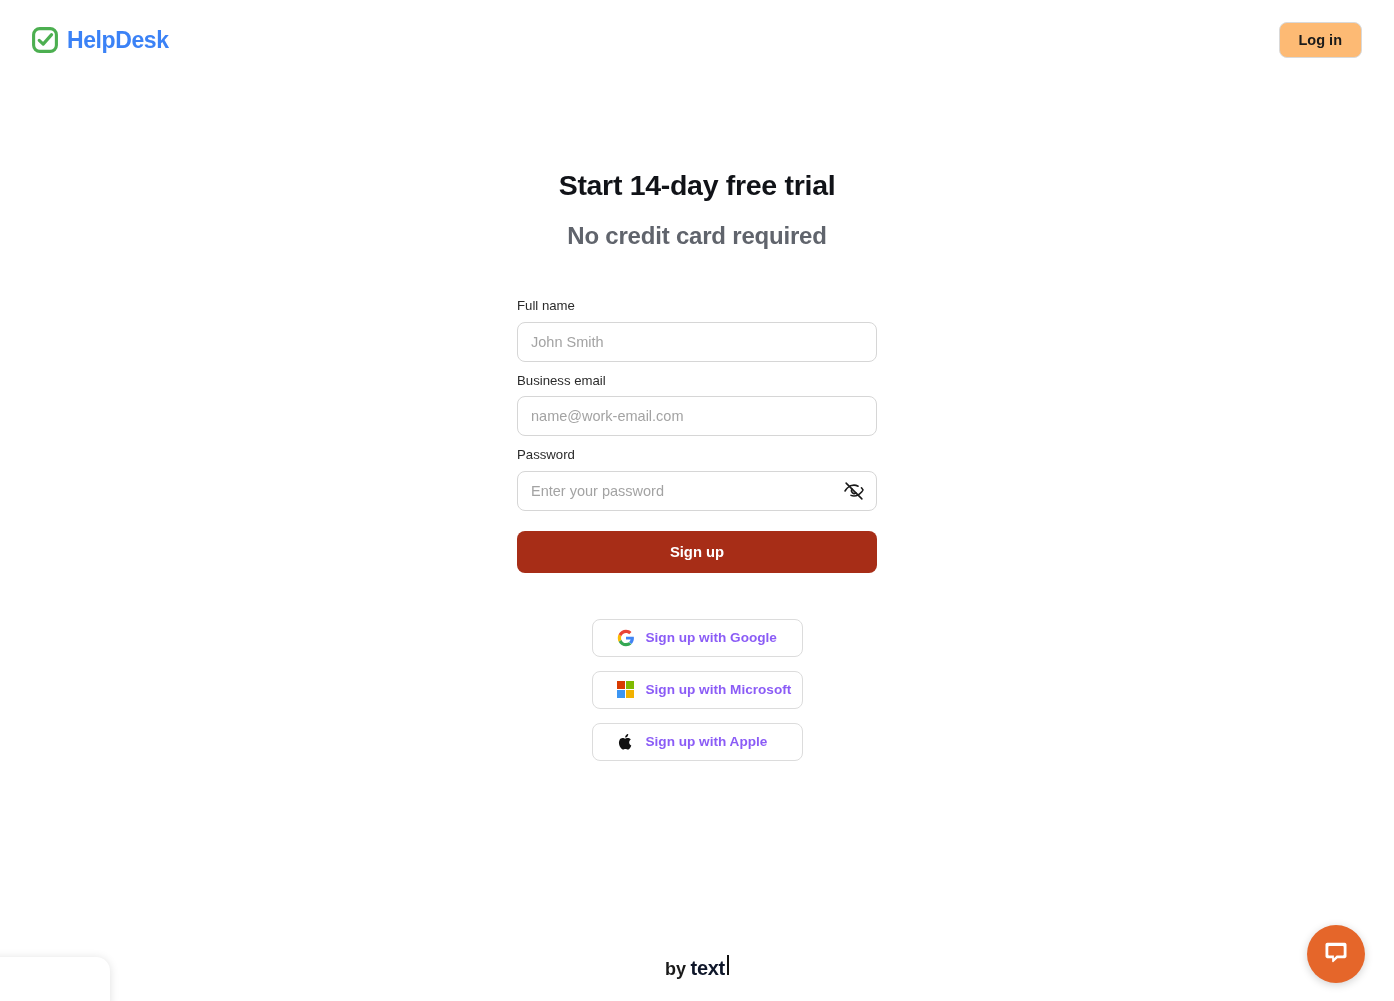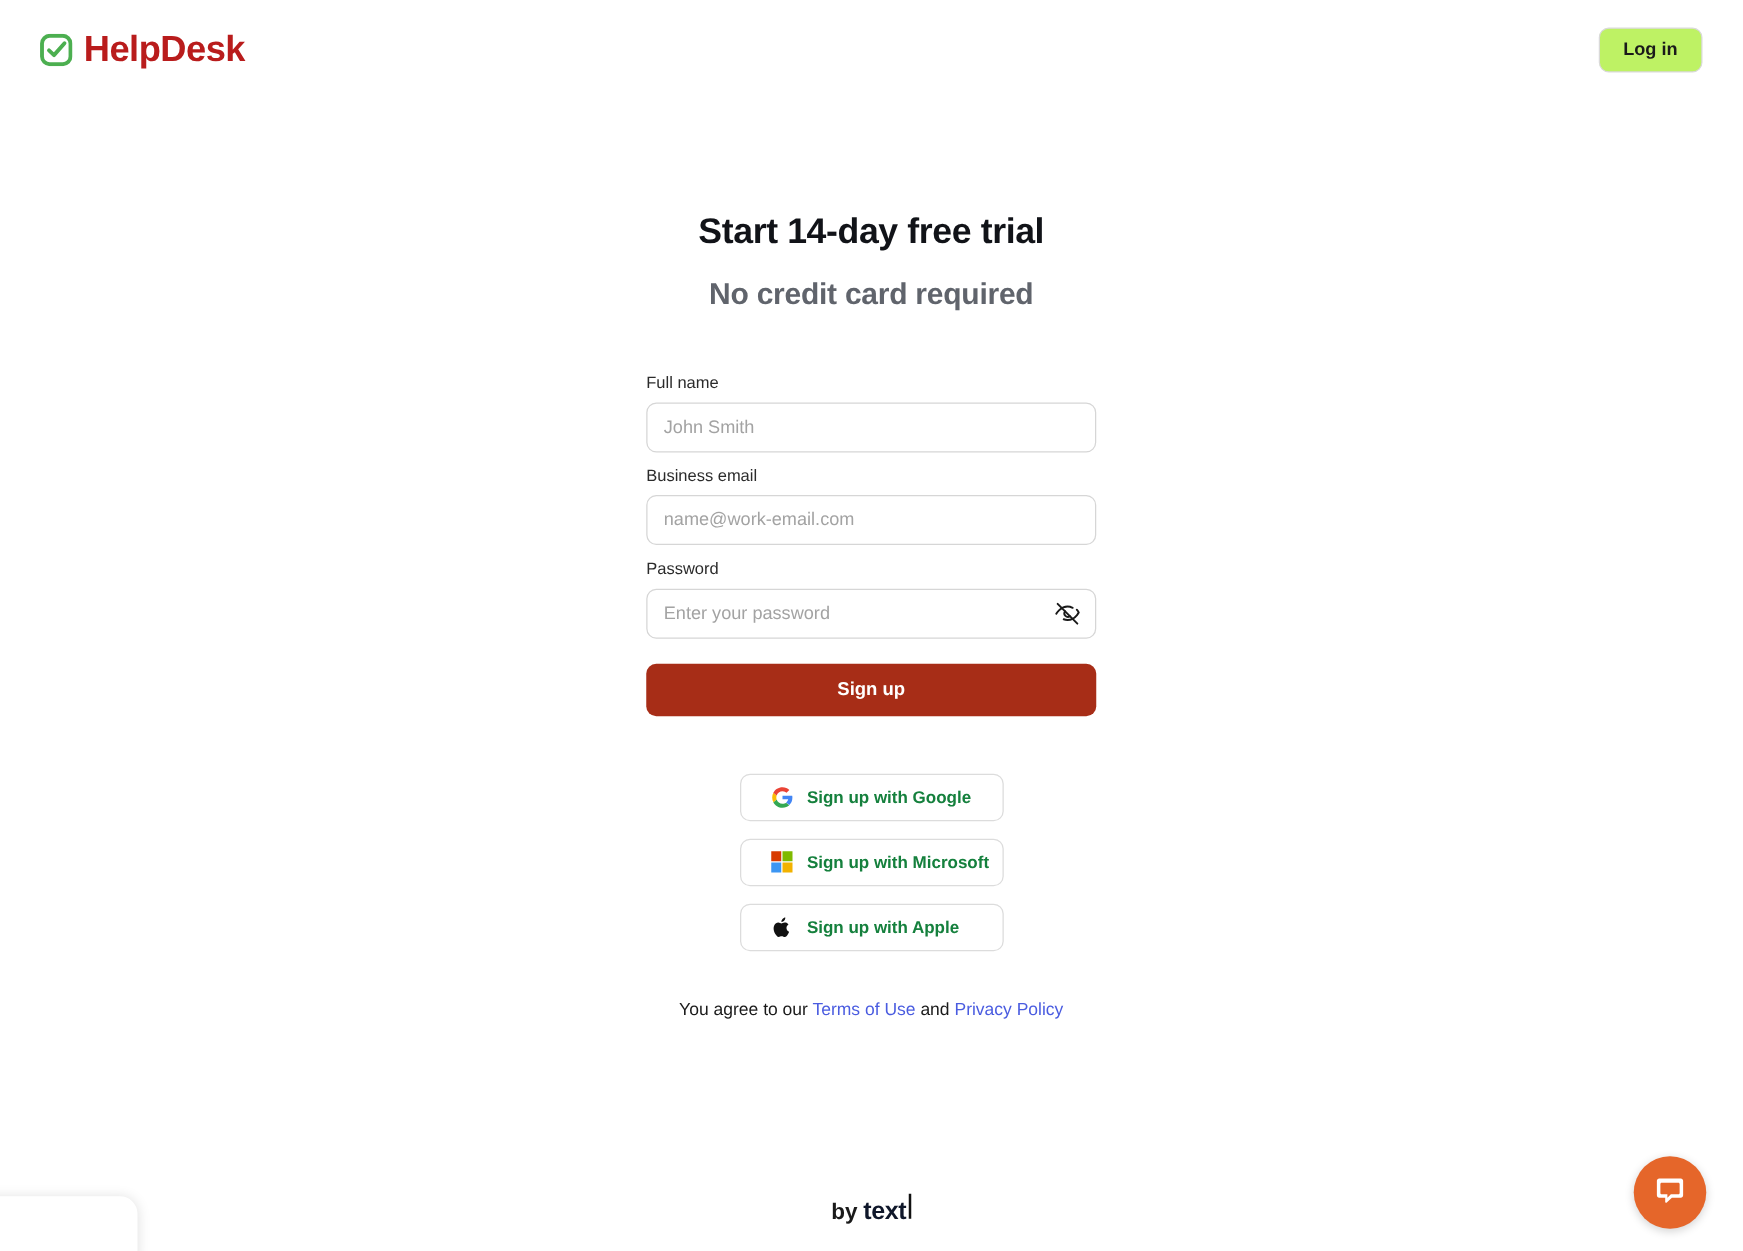--- a/index.html
+++ b/index.html
@@ -14,24 +14,24 @@
 
   
   .header {
     position: absolute; top: 0; left: 0; width: 100%; height: 80px;
     display: flex; align-items: center; justify-content: space-between;
     padding: 0 32px;
   }
   .brand { display: flex; align-items: center; gap: 9px; }
   .brand-mark { width: 26px; height: 26px; display: block; }
   .brand-name {
-    font-size: 29px; font-weight: 700; color: #b91c1c; letter-spacing: -0.4px;
+    font-size: 23px; font-weight: 700; color: #3b82f6; letter-spacing: -0.4px;
   }
   .login-btn {
-    border: 1px solid #d9d9d9; background: #bef264; border-radius: 8px;
+    border: 1px solid #d9d9d9; background: #fdba74; border-radius: 8px;
     padding: 9px 19px; font-size: 14.5px; font-weight: 700; color: #1a1a1a;
     font-family: "Liberation Sans", sans-serif; cursor: pointer;
   }
 
   
   .main {
     position: absolute; top: 0; left: 0; width: 100%;
     display: flex; flex-direction: column; align-items: center;
   }
   .title {
@@ -71,21 +71,21 @@
   }
 
   .social { margin-top: 46px; display: flex; flex-direction: column;
             align-items: center; gap: 14px; }
   .social-btn {
     width: 211px; height: 38px; background: #fff; border: 1px solid #dcdcdc;
     border-radius: 8px; display: flex; align-items: center; gap: 11px;
     padding: 0 0 0 24px; cursor: pointer;
     font-family: "Liberation Sans", sans-serif;
   }
-  .social-label { font-size: 13.6px; font-weight: 700; color: #15803d; }
+  .social-label { font-size: 13.6px; font-weight: 700; color: #8b5cf6; }
   .social-ico { width: 18px; height: 18px; display: block; flex: 0 0 18px; }
 
   .ms-grid { display: grid; grid-template-columns: 8px 8px; grid-template-rows: 8px 8px;
              gap: 1.6px; width: 18px; height: 18px; align-content: center; justify-content: center; }
   .ms-grid i { display: block; width: 8px; height: 8px; }
 
   .legal {
     margin-top: 37px; font-size: 14px; color: #1a1a1a; line-height: 1.4;
   }
   .legal a { color: #4a5ce0; text-decoration: none; }
@@ -201,23 +201,20 @@
         <span>
           <svg class="social-ico" viewBox="0 0 24 24" xmlns="http://www.w3.org/2000/svg">
             <path fill="#111" d="M16.2 12.6c0-2.6 2.1-3.8 2.2-3.9-1.2-1.7-3-2-3.7-2-1.6-.2-3.1.9-3.9.9-.8 0-2-.9-3.3-.9-1.7 0-3.3 1-4.1 2.5-1.8 3.1-.5 7.7 1.3 10.2.9 1.2 1.9 2.6 3.2 2.6 1.3-.1 1.8-.8 3.3-.8 1.5 0 2 .8 3.3.8 1.4 0 2.2-1.2 3.1-2.5 1-1.4 1.4-2.8 1.4-2.9-.1 0-2.7-1-2.8-4z"></path>
             <path fill="#111" d="M13.9 4.6c.7-.9 1.2-2.1 1.1-3.3-1 0-2.3.7-3 1.6-.7.8-1.3 2-1.1 3.2 1.1.1 2.3-.6 3-1.5z"></path>
           </svg>
         </span>
         <span class="social-label">Sign up with Apple</span>
       </button>
     </div>
 
-    <div class="legal">
-      <span>You agree to our </span><a href="#">Terms of Use</a><span> and </span><a href="#">Privacy Policy</a>
-    </div>
   </div>
 
   <div class="footer">
     <span class="footer-by">by</span>&nbsp;<span class="footer-text">text</span><span class="footer-caret"></span>
   </div>
 
   <button class="chat-btn">
     <span>
       <svg width="28" height="28" viewBox="0 0 24 24" xmlns="http://www.w3.org/2000/svg">
         <path fill="#fff" d="M4.6 3.2h14.8c.9 0 1.6.7 1.6 1.6v10c0 .9-.7 1.6-1.6 1.6h-6.1l-3.5 3.3c-.4.4-1.1.1-1.1-.5v-2.8H4.6c-.9 0-1.6-.7-1.6-1.6v-10c0-.9.7-1.6 1.6-1.6z"></path>

